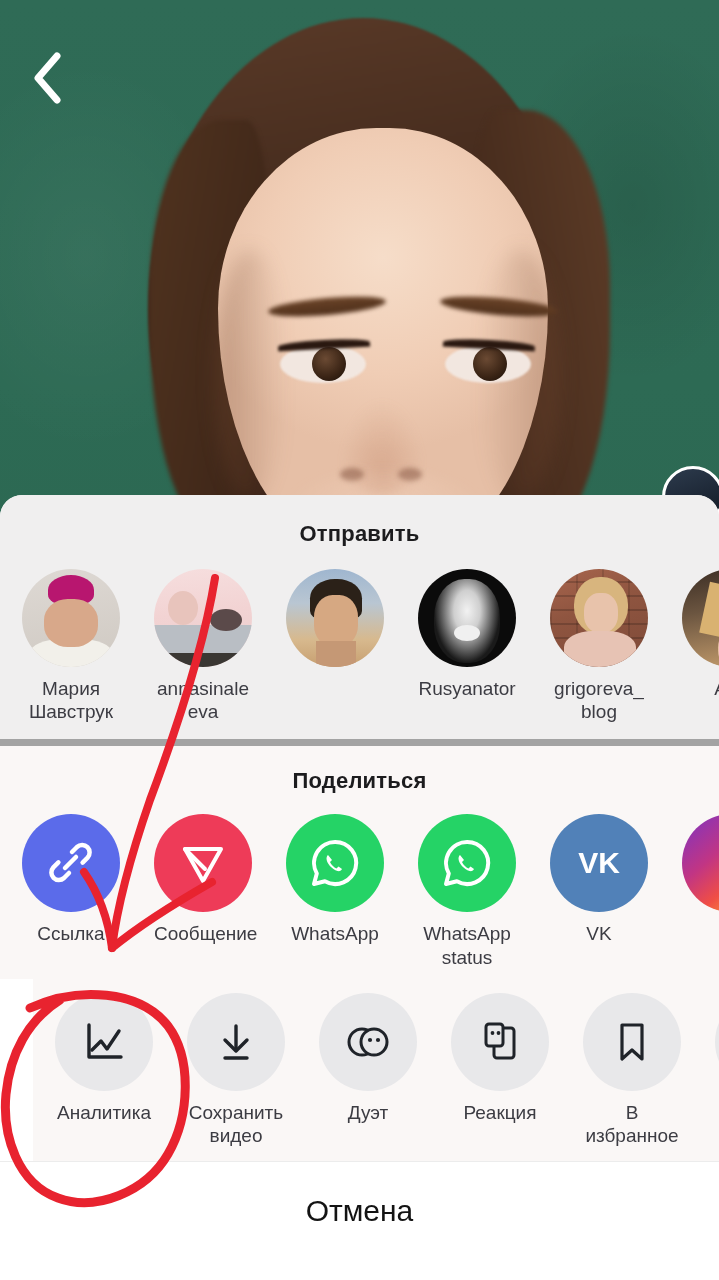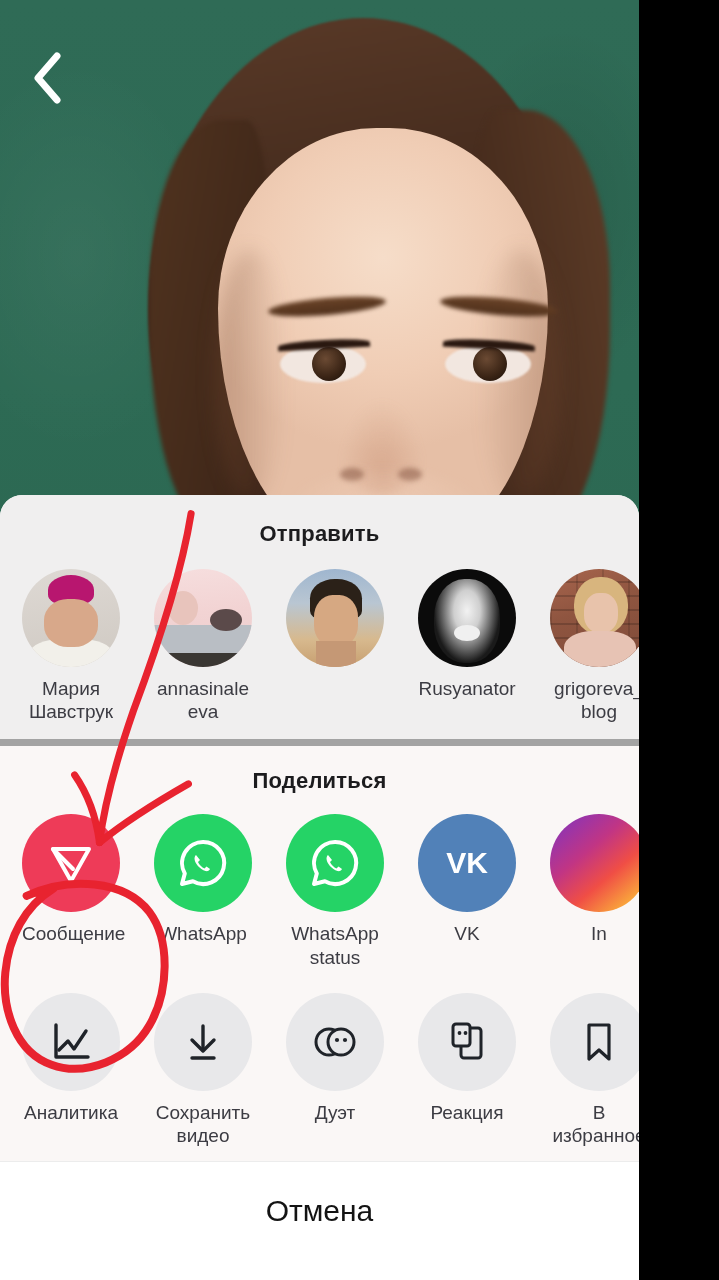--- a/index.html
+++ b/index.html
@@ -4,21 +4,21 @@
 <style>
   * { box-sizing: border-box; margin: 0; padding: 0; }
   html, body {
     width: 719px; height: 1280px;
     overflow: hidden;
     font-family: "Liberation Sans", sans-serif;
     background: #000;
   }
   #screen {
     position: relative;
-    width: 639px; height: 1280px;
+    width: 719px; height: 1280px;
     overflow: hidden;
   }
 
   
   #video-bg {
     position: absolute; inset: 0;
     background:
       radial-gradient(ellipse 60% 45% at 52% 42%, rgba(242,205,186,0.0) 60%, rgba(0,0,0,0) 61%),
       linear-gradient(180deg, #2f6b56 0%, #2d6a54 30%, #2b6650 70%, #29624d 100%);
     overflow: hidden;
@@ -270,20 +270,21 @@
     font-size: 19px;
     color: #3c3c43;
     line-height: 1.22;
   }
 
   
   #actions-section {
     background: #FAF7F6;
     padding-top: 14px;
     padding-bottom: 14px;
+    margin-left: 33px;
   }
   #actions-row {
     display: flex;
     padding: 0 0 0 22px;
     gap: 34px;
     overflow: hidden;
   }
   .action-item {
     width: 98px;
     flex: 0 0 auto;
@@ -421,20 +422,30 @@
         </div>
 
       </div>
     </div>
 
     <div id="share-section">
       <div class="sheet-section-title">Поделиться</div>
 
       <div id="share-row">
 
+        <div class="share-item">
+          <div class="share-icon" style="background:#5B6BEA">
+            <svg width="52" height="52" viewBox="0 0 52 52" fill="none">
+              <path d="M20 31 L31 20" stroke="#fff" stroke-width="4.5" stroke-linecap="round"></path>
+              <path d="M24 36 L19 41 a7.5 7.5 0 0 1-10.6-10.6 L13.4 25.4" stroke="#fff" stroke-width="4.5" stroke-linecap="round" stroke-linejoin="round"></path>
+              <path d="M27 15 L32 10 a7.5 7.5 0 0 1 10.6 10.6 L37.6 25.6" stroke="#fff" stroke-width="4.5" stroke-linecap="round" stroke-linejoin="round"></path>
+            </svg>
+          </div>
+          <div class="share-label">Ссылка</div>
+        </div>
 
         <div class="share-item">
           <div class="share-icon" style="background:#EE3B58">
             <svg width="56" height="56" viewBox="0 0 56 56" fill="none">
               <path d="M10 14 H46 L28 46 Z" stroke="#fff" stroke-width="4" stroke-linejoin="round"></path>
               <path d="M10 14 L30 34" stroke="#fff" stroke-width="4" stroke-linecap="round"></path>
             </svg>
           </div>
           <div class="share-label">Сообщение</div>
         </div>

